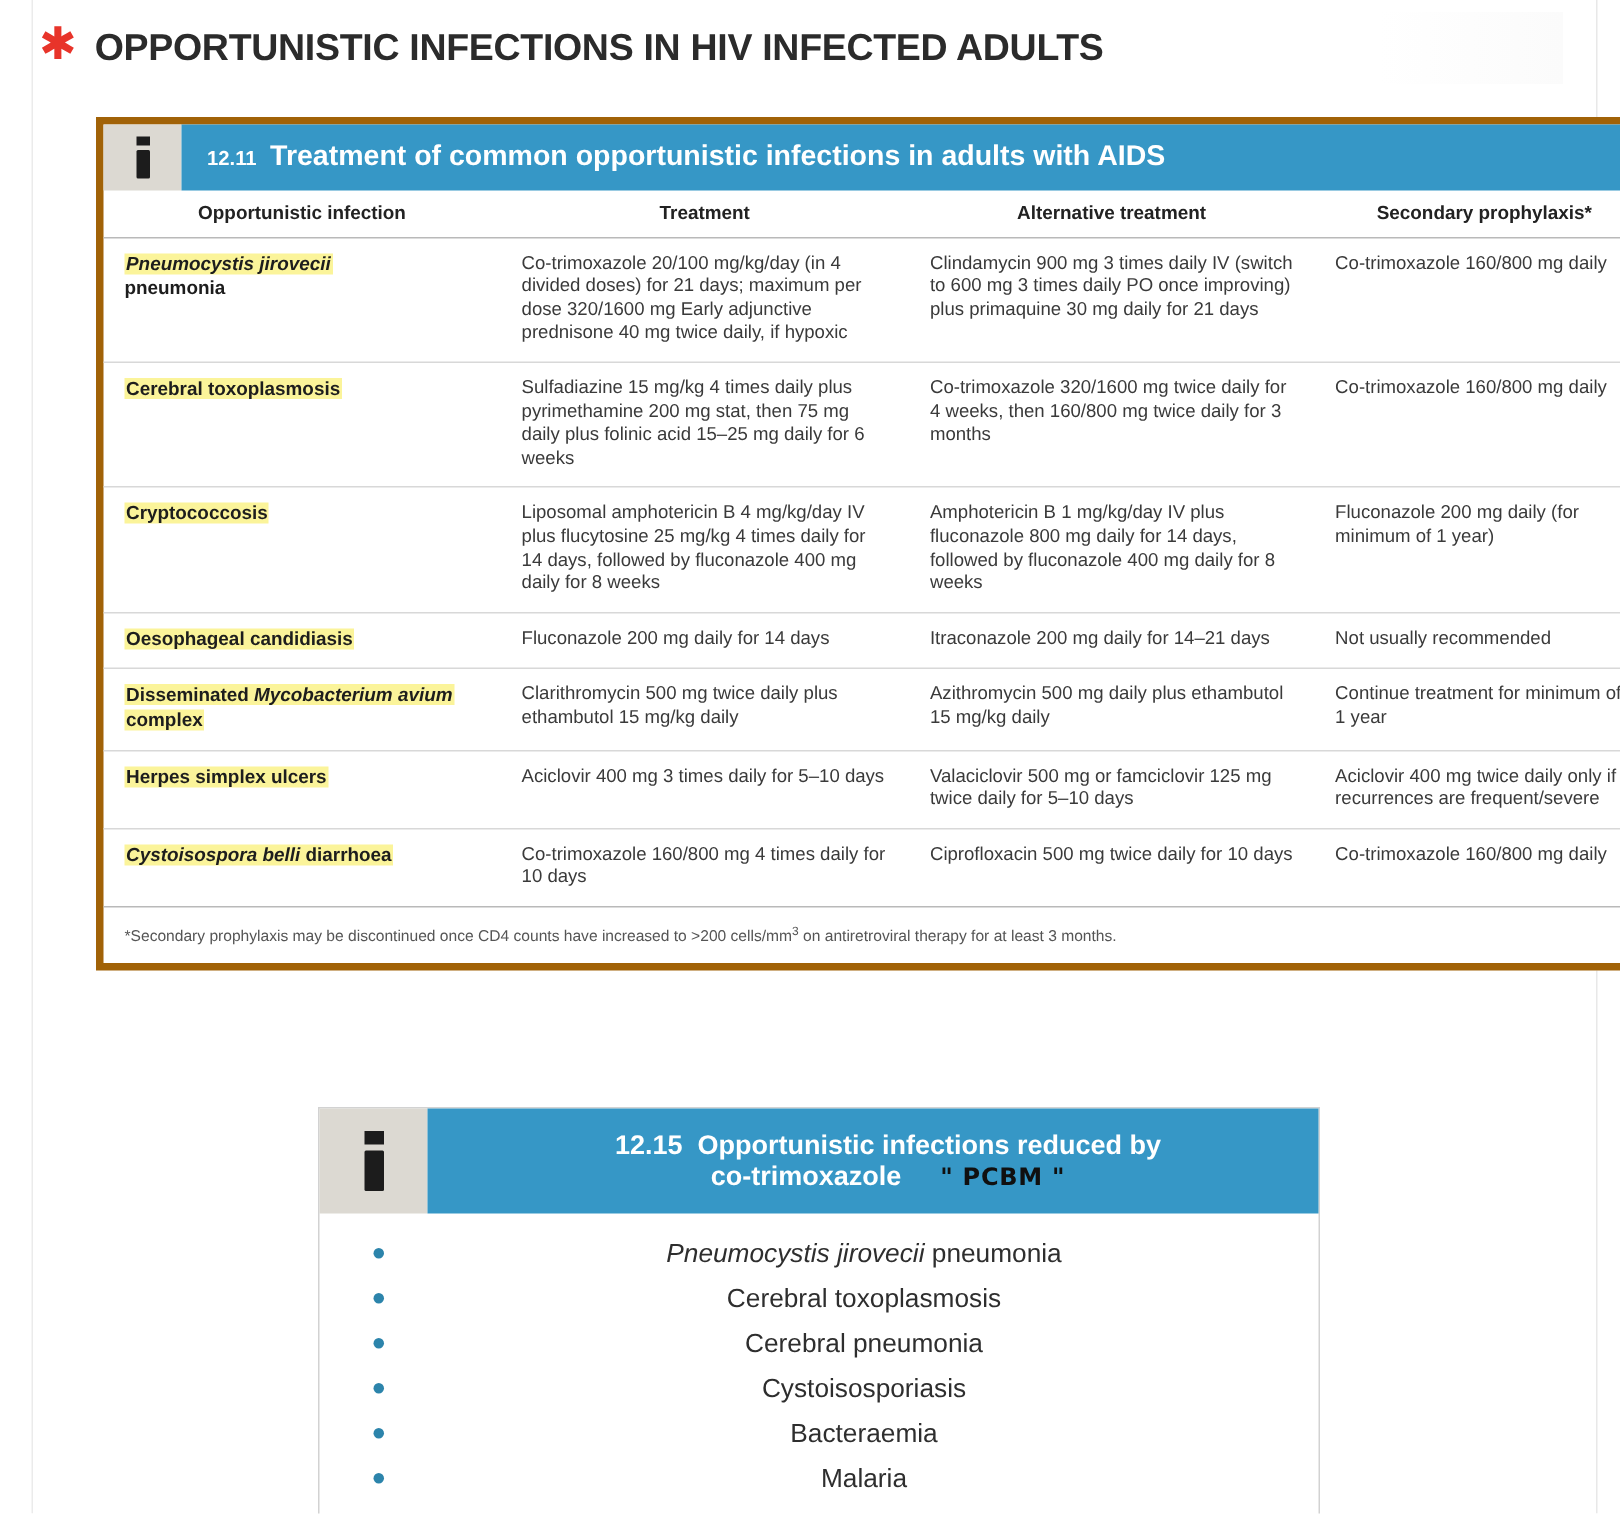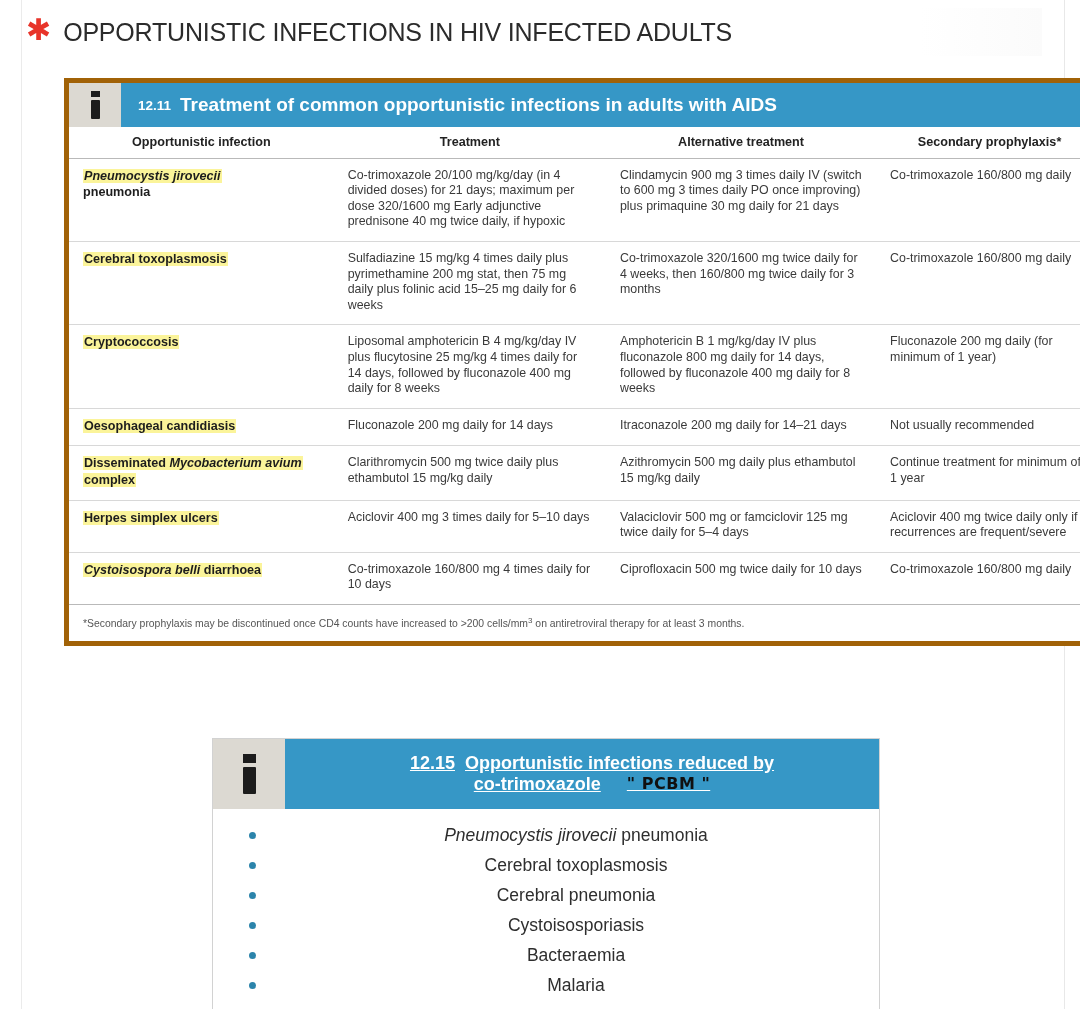--- a/index.html
+++ b/index.html
@@ -21,21 +21,21 @@
     position:absolute; left:22px; top:8px; width:1020px; height:48px;
     display:flex; align-items:center; gap:12px;
     background:linear-gradient(to right,#ffffff 0%,#ffffff 88%,#fbfbfb 100%);
   }
   .asterisk {
     color:#e8342a; font-size:30px; line-height:1; font-weight:700;
     margin-left:4px; margin-top:-4px;
     font-family:"DejaVu Sans", sans-serif;
   }
   .page-title {
-    font-size:25px; font-weight:400; color:#2b2b2b;
+    font-size:25px; font-weight:700; color:#2b2b2b;
     letter-spacing:-0.2px; white-space:nowrap;
   }
 
   
   .box1 {
     position:absolute; left:64px; top:78px; width:1044px;
     border:5px solid #a16207; background:#ffffff;
   }
   .box-head { display:flex; align-items:stretch; height:44px; }
   .info-badge {
@@ -84,21 +84,21 @@
   .box2 {
     position:absolute; left:212px; top:738px; width:668px;
     border:1px solid #d2d2d2; background:#ffffff;
   }
   .box2 .box-head { height:70px; align-items:stretch; }
   .box2 .info-badge { width:72px; }
   .box2 .info-badge .glyph { width:13px; height:40px; }
   .box2 .info-badge .glyph .dot  { width:13px; height:9px; }
   .box2 .info-badge .glyph .stem { top:13px; width:13px; height:27px; }
   .box2 .head-bar { flex-direction:column; justify-content:center; padding-left:20px; }
-  .box2 .hl1, .box2 .hl2 { display:flex; align-items:flex-start;text-decoration:underline; }
+  .box2 .hl1, .box2 .hl2 { display:flex; align-items:center; }
   .box2 .head-num  { font-size:18px; }
   .box2 .head-text { font-size:18px; margin-left:10px; }
   .box2 .head-text2{ font-size:18px; font-weight:700; }
   .handwriting {
     margin-left:26px; font-size:16px; font-weight:700; color:#101010;
     font-family:"DejaVu Sans", sans-serif; letter-spacing:0.5px;
   }
   ul.oi-list { list-style:none; margin:0; padding:14px 0 20px 34px; }
   ul.oi-list li {
     position:relative; padding-left:26px; margin-bottom:6px;
@@ -176,21 +176,21 @@
         </tr>
         <tr>
           <td><span class="inf-name"><span class="hl">Disseminated <span class="ital">Mycobacterium avium</span> complex</span></span></td>
           <td>Clarithromycin 500 mg twice daily plus ethambutol 15 mg/kg daily</td>
           <td>Azithromycin 500 mg daily plus ethambutol 15 mg/kg daily</td>
           <td>Continue treatment for minimum of 1 year</td>
         </tr>
         <tr>
           <td><span class="inf-name"><span class="hl">Herpes simplex ulcers</span></span></td>
           <td>Aciclovir 400 mg 3 times daily for 5–10 days</td>
-          <td>Valaciclovir 500 mg or famciclovir 125 mg twice daily for 5–4 days</td>
+          <td>Valaciclovir 500 mg or famciclovir 125 mg twice daily for 5–10 days</td>
           <td>Aciclovir 400 mg twice daily only if recurrences are frequent/severe</td>
         </tr>
         <tr>
           <td><span class="inf-name"><span class="hl"><span class="ital">Cystoisospora belli</span> diarrhoea</span></span></td>
           <td>Co-trimoxazole 160/800 mg 4 times daily for 10 days</td>
           <td>Ciprofloxacin 500 mg twice daily for 10 days</td>
           <td>Co-trimoxazole 160/800 mg daily</td>
         </tr>
       </tbody>
   </table>

